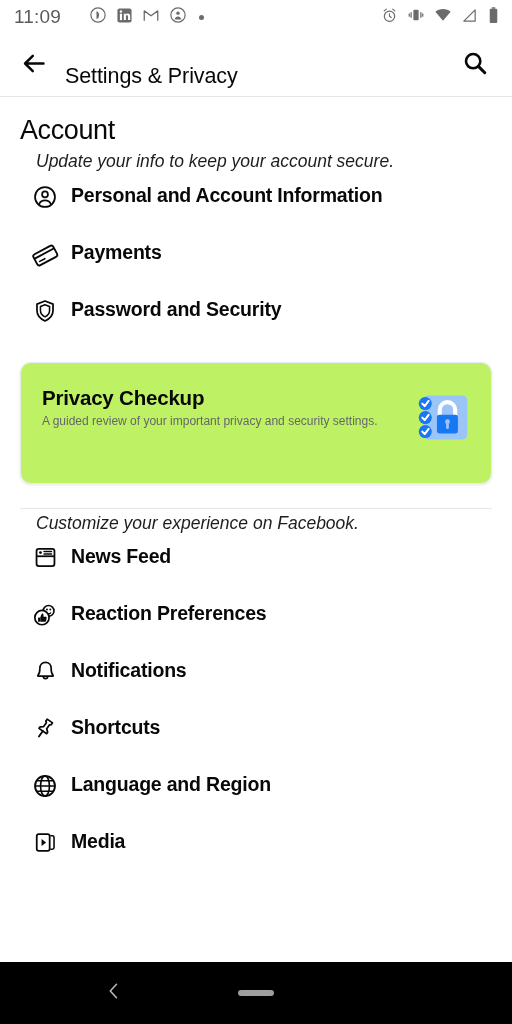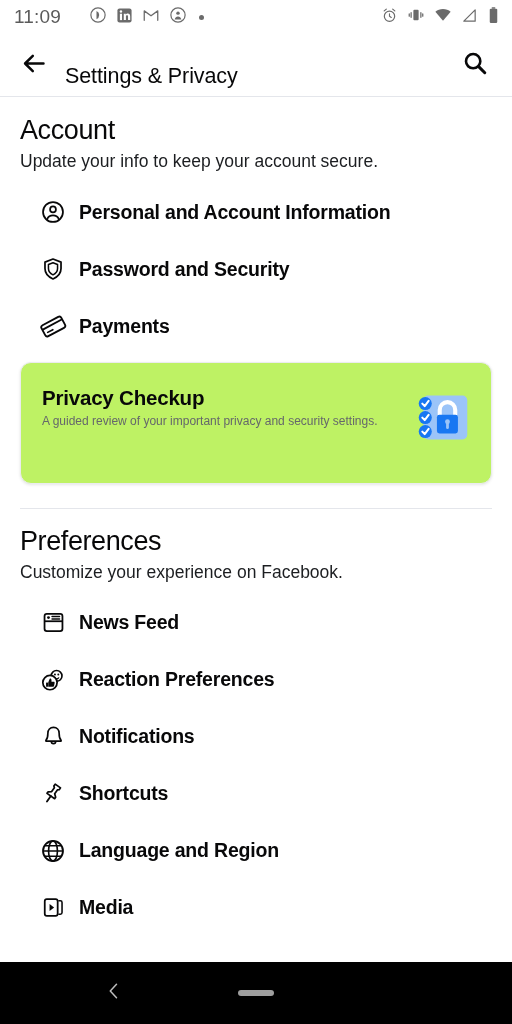--- a/index.html
+++ b/index.html
@@ -98,31 +98,32 @@
     font-size: 27px;
     font-weight: normal;
     color: #080809;
     padding: 16px 20px 0 20px;
     letter-spacing: -0.4px;
     line-height: 1.22;
   }
   .section-sub {
     font-size: 17.5px;
     color: #1c1e21;
-    padding: 3px 20px 0 20px;
+    padding: 3px 20px 0 36px;
     line-height: 1.3;
+    font-style: italic;
   }
 
   .menu-list { margin-top: 11px; }
 
   .menu-row {
     display: flex;
-    align-items: center;
+    align-items: flex-start;
     height: 57px;
-    padding: 0 36px;
+    padding: 0 28px;
     cursor: pointer;
   }
   .menu-icon {
     width: 34px;
     min-width: 34px;
     display: flex;
     align-items: center;
     justify-content: center;
     margin-right: 9px;
   }
@@ -305,41 +306,41 @@
               <circle cx="12" cy="12" r="9.2" fill="none" stroke="#080809" stroke-width="1.6"></circle>
               <circle cx="12" cy="9.6" r="2.7" fill="none" stroke="#080809" stroke-width="1.6"></circle>
               <path d="M6.6 18.6c1-2.2 3-3.4 5.4-3.4s4.4 1.2 5.4 3.4" fill="none" stroke="#080809" stroke-width="1.6" stroke-linecap="round"></path>
             </svg>
         </div>
         <div class="menu-label">Personal and Account Information</div>
       </div>
 
       <div class="menu-row">
         <div class="menu-icon">
-          <svg width="26" height="26" viewBox="0 0 24 24">
-              <path d="M12 2.8 4.6 5.6v6c0 4.3 3 7.7 7.4 9.6 4.4-1.9 7.4-5.3 7.4-9.6v-6z" fill="none" stroke="#080809" stroke-width="1.6" stroke-linejoin="round"></path>
-              <path d="M12 6.2 7.8 7.8v3.7c0 2.6 1.7 4.7 4.2 5.9 2.5-1.2 4.2-3.3 4.2-5.9V7.8z" fill="none" stroke="#080809" stroke-width="1.4" stroke-linejoin="round"></path>
-            </svg>
-        </div>
-        <div class="menu-label">Password and Security</div>
-      </div>
-
-      <div class="menu-row">
-        <div class="menu-icon">
           <svg width="28" height="28" viewBox="0 0 24 24">
             <g transform="rotate(-28 12 12)">
               <rect x="2.4" y="7.2" width="19.2" height="10.6" rx="2" fill="none" stroke="#080809" stroke-width="1.6"></rect>
               <path d="M2.4 10.6h19.2" stroke="#080809" stroke-width="1.6"></path>
               <path d="M5.4 14.7h5" stroke="#080809" stroke-width="1.4" stroke-linecap="round"></path>
             </g>
           </svg>
         </div>
         <div class="menu-label">Payments</div>
       </div>
 
+      <div class="menu-row">
+        <div class="menu-icon">
+          <svg width="26" height="26" viewBox="0 0 24 24">
+              <path d="M12 2.8 4.6 5.6v6c0 4.3 3 7.7 7.4 9.6 4.4-1.9 7.4-5.3 7.4-9.6v-6z" fill="none" stroke="#080809" stroke-width="1.6" stroke-linejoin="round"></path>
+              <path d="M12 6.2 7.8 7.8v3.7c0 2.6 1.7 4.7 4.2 5.9 2.5-1.2 4.2-3.3 4.2-5.9V7.8z" fill="none" stroke="#080809" stroke-width="1.4" stroke-linejoin="round"></path>
+            </svg>
+        </div>
+        <div class="menu-label">Password and Security</div>
+      </div>
+
     </div>
 
     <div class="card-wrap">
       <div class="privacy-card">
         <div class="card-text">
           <div class="card-title">Privacy Checkup</div>
           <div class="card-desc">A guided review of your important privacy and security settings.</div>
         </div>
         <div class="card-art">
           <svg width="56" height="56" viewBox="0 0 60 60">
@@ -358,21 +359,20 @@
             <path d="M34.8 35.4v5" stroke="#9BC4F8" stroke-width="3" stroke-linecap="round"></path>
           </svg>
         </div>
       </div>
     </div>
 
     <div class="divider"></div>
   </div>
 
   <div class="section">
-    <div class="section-title">Preferences</div>
     <div class="section-sub">Customize your experience on Facebook.</div>
 
     <div class="menu-list">
 
       <div class="menu-row">
         <div class="menu-icon">
           <svg width="25" height="25" viewBox="0 0 24 24">
               <rect x="3.4" y="3.8" width="17.2" height="16.4" rx="2.2" fill="none" stroke="#080809" stroke-width="1.7"></rect>
               <path d="M3.4 10.8h17.2" stroke="#080809" stroke-width="1.7"></path>
               <circle cx="7.2" cy="7.3" r="1.4" fill="#080809"></circle>

